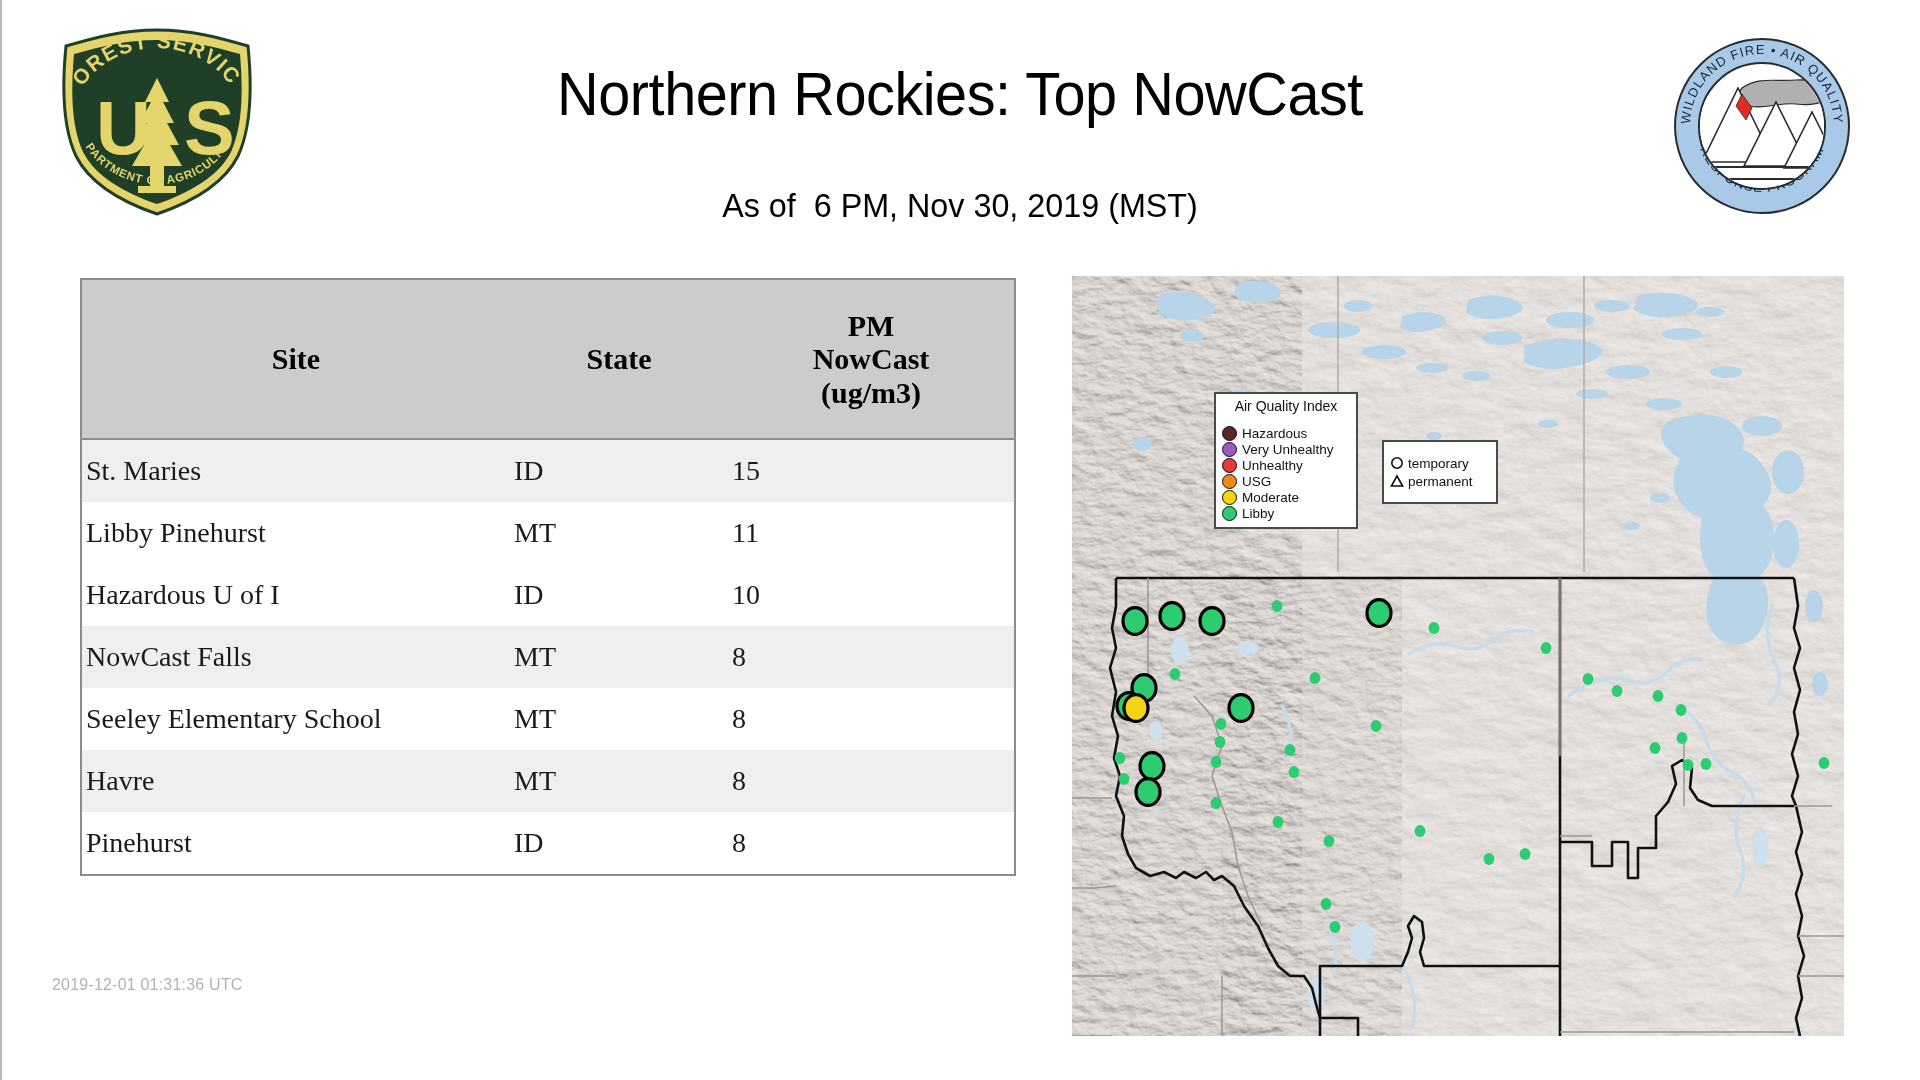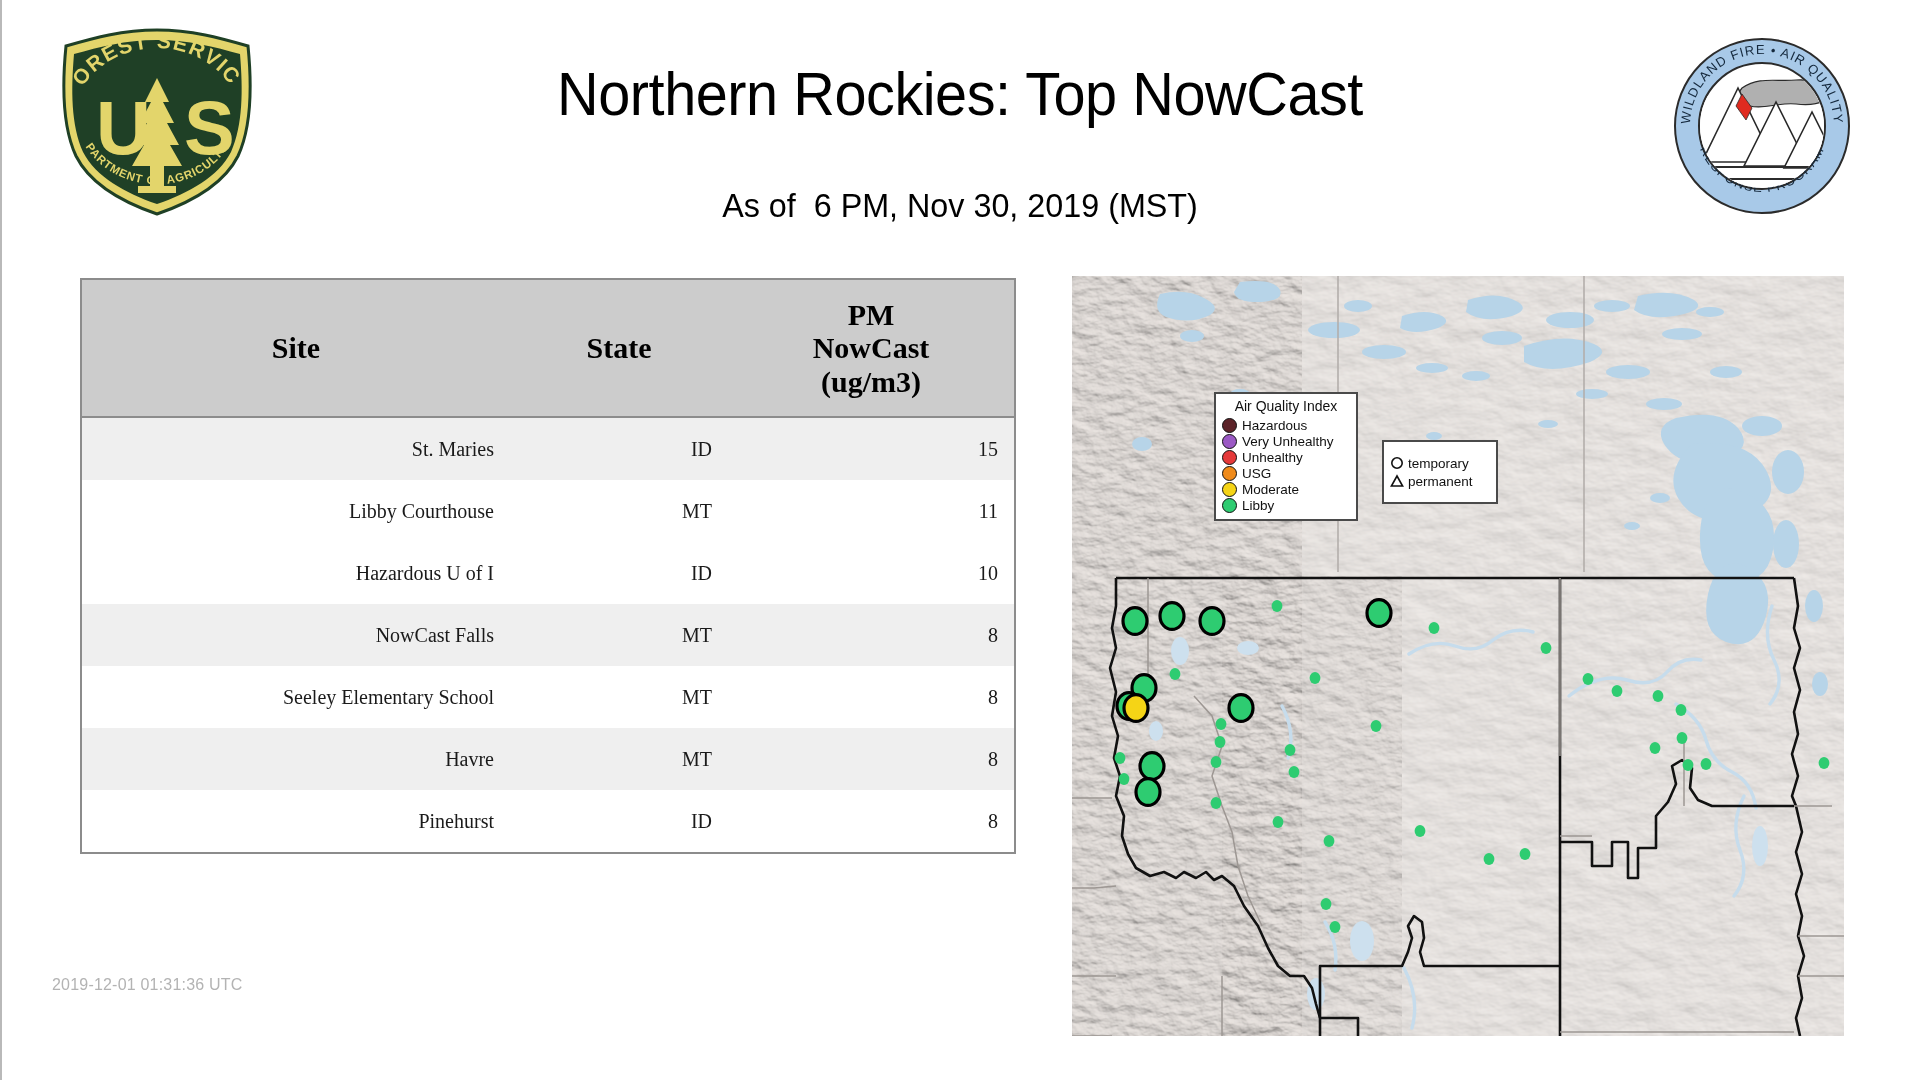--- a/index.html
+++ b/index.html
@@ -76,31 +76,31 @@
     font-family: "Liberation Serif", serif;
     border: 2px solid #8c8c8c;
     background: #ffffff;
   }
   table.nowcast thead th {
     background: #cccccc;
     color: #000000;
     font-weight: bold;
     font-size: 30px;
     vertical-align: middle;
-    padding: 13px 4px;
+    padding: 24px 4px;
     height: 110px;
     border-bottom: 2px solid #8c8c8c;
     line-height: 1.12;
   }
   table.nowcast tbody td {
-    text-align: right;
-    font-size: 20px;
+    text-align: left;
+    font-size: 28px;
     color: #1a1a1a;
     height: 58px;
-    padding: 2px 16px;
+    padding: 2px 4px;
     border: none;
     white-space: nowrap;
   }
   table.nowcast tbody tr.odd td { background: #efefef; }
   table.nowcast tbody tr.even td { background: #ffffff; }
   .col-site  { width: 420px; }
   .col-state { width: 210px; }
   .col-val   { width: 278px; }
 
   
@@ -131,21 +131,21 @@
     color: #111111;
   }
   #aqi-legend {
     left: 1214px; top: 392px;
     width: 128px;
     padding: 4px 6px 6px 6px;
   }
   #aqi-legend .legend-title {
     font-size: 14px;
     text-align: center;
-    margin-bottom: 3px;
+    margin-bottom: 11px;
     white-space: nowrap;
   }
   #aqi-legend .legend-row {
     display: flex;
     align-items: center;
     gap: 5px;
     height: 16px;
     font-size: 13.5px;
     white-space: nowrap;
   }
@@ -254,21 +254,21 @@
         </th>
       </tr>
     </thead>
     <tbody id="table-body">
         <tr class="odd">
           <td class="col-site">St. Maries</td>
           <td class="col-state">ID</td>
           <td class="col-val">15</td>
         </tr>
         <tr class="even">
-          <td class="col-site">Libby Courthouse</td>
+          <td class="col-site">Libby Pinehurst</td>
           <td class="col-state">MT</td>
           <td class="col-val">11</td>
         </tr>
         <tr class="even">
           <td class="col-site">Hazardous U of I</td>
           <td class="col-state">ID</td>
           <td class="col-val">10</td>
         </tr>
         <tr class="odd">
           <td class="col-site">NowCast Falls</td>

